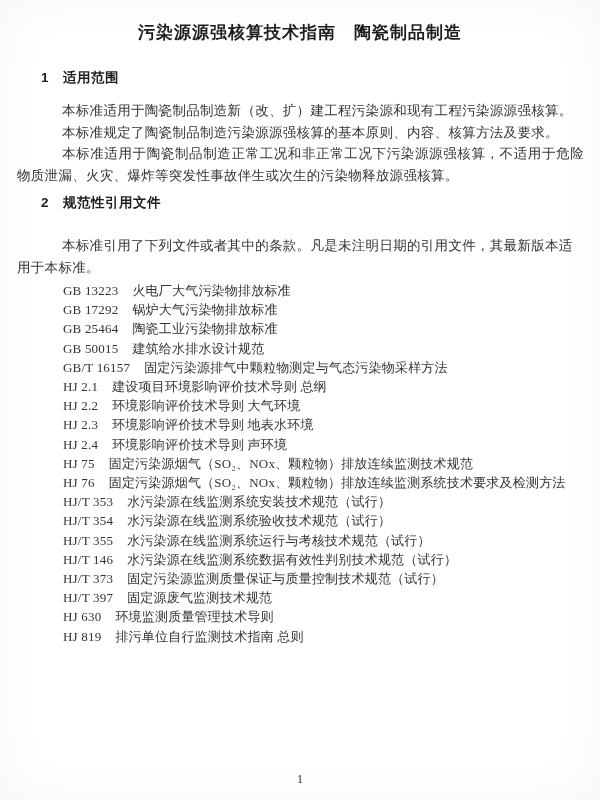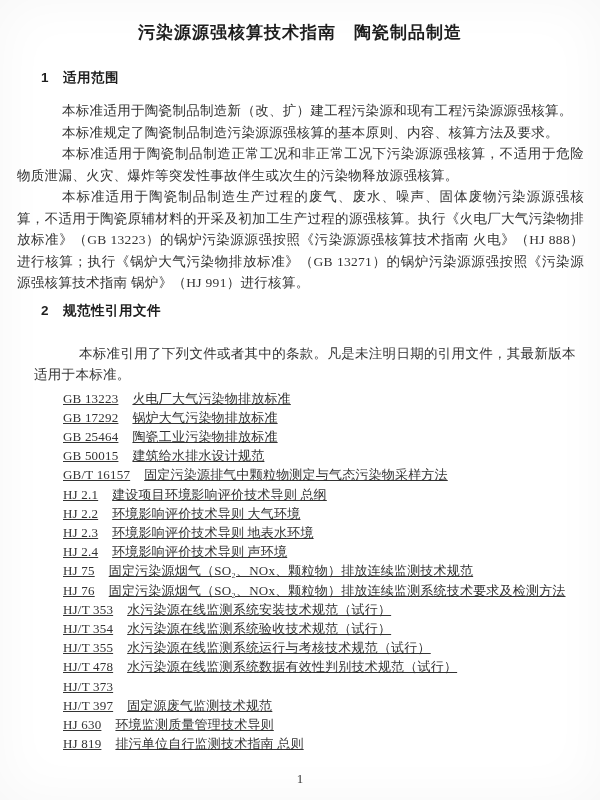--- a/index.html
+++ b/index.html
@@ -58,41 +58,40 @@
     letter-spacing: 0.3px;
     text-align: justify;
     text-indent: 45px;
     word-break: break-all;
     color: #333333;
   }
   .sec-heading.second {
     margin-top: 9px;
   }
   .refs-intro {
-    margin: 24px 16px 0 34px;
+    margin: 24px 16px 0 17px;
     font-size: 13.5px;
     line-height: 21.5px;
     letter-spacing: 0.3px;
     text-indent: 45px;
     word-break: break-all;
     color: #333333;
   }
   .refs {
     list-style: none;
     margin: 3px 0 0 63px;
     padding: 0;
   }
   .refs li {
     display: flex;
     font-size: 13px;
     line-height: 19.2px;
     white-space: nowrap;
     letter-spacing: 0.2px;
     color: #333333;
-    text-decoration: underline;
   }
   .refs .ref-code {
     flex: 0 0 auto;
   }
   .refs .ref-title {
     margin-left: 14px;
   }
   .page-number {
     position: absolute;
     left: 0;
@@ -112,21 +111,20 @@
   <div class="doc-title">污染源源强核算技术指南　陶瓷制品制造</div>
 
   <div class="sec-heading">
     <span class="sec-num">1</span><span>适用范围</span>
   </div>
 
   <div class="body-text">
     <p>本标准适用于陶瓷制品制造新（改、扩）建工程污染源和现有工程污染源源强核算。</p>
     <p>本标准规定了陶瓷制品制造污染源源强核算的基本原则、内容、核算方法及要求。</p>
     <p>本标准适用于陶瓷制品制造正常工况和非正常工况下污染源源强核算，不适用于危险物质泄漏、火灾、爆炸等突发性事故伴生或次生的污染物释放源强核算。</p>
-    <p>本标准适用于陶瓷制品制造生产过程的废气、废水、噪声、固体废物污染源源强核算，不适用于陶瓷原辅材料的开采及初加工生产过程的源强核算。执行《火电厂大气污染物排放标准》（GB 13223）的锅炉污染源源强按照《污染源源强核算技术指南 火电》（HJ 888）进行核算；执行《锅炉大气污染物排放标准》（GB 13271）的锅炉污染源源强按照《污染源源强核算技术指南 锅炉》（HJ 991）进行核算。</p>
   </div>
 
   <div class="sec-heading second">
     <span class="sec-num">2</span><span>规范性引用文件</span>
   </div>
 
   <p class="refs-intro">本标准引用了下列文件或者其中的条款。凡是未注明日期的引用文件，其最新版本适用于本标准。</p>
 
   <ul class="refs">
   <li>
@@ -195,26 +193,27 @@
     <span class="ref-code">HJ/T 354</span>
     <span class="ref-title">水污染源在线监测系统验收技术规范（试行）</span>
   </li>
 
   <li>
     <span class="ref-code">HJ/T 355</span>
     <span class="ref-title">水污染源在线监测系统运行与考核技术规范（试行）</span>
   </li>
 
   <li>
-    <span class="ref-code">HJ/T 478</span>
+    <span class="ref-code">HJ/T 146</span>
     <span class="ref-title">水污染源在线监测系统数据有效性判别技术规范（试行）</span>
   </li>
 
   <li>
     <span class="ref-code">HJ/T 373</span>
+    <span class="ref-title">固定污染源监测质量保证与质量控制技术规范（试行）</span>
   </li>
 
   <li>
     <span class="ref-code">HJ/T 397</span>
     <span class="ref-title">固定源废气监测技术规范</span>
   </li>
 
   <li>
     <span class="ref-code">HJ 630</span>
     <span class="ref-title">环境监测质量管理技术导则</span>

